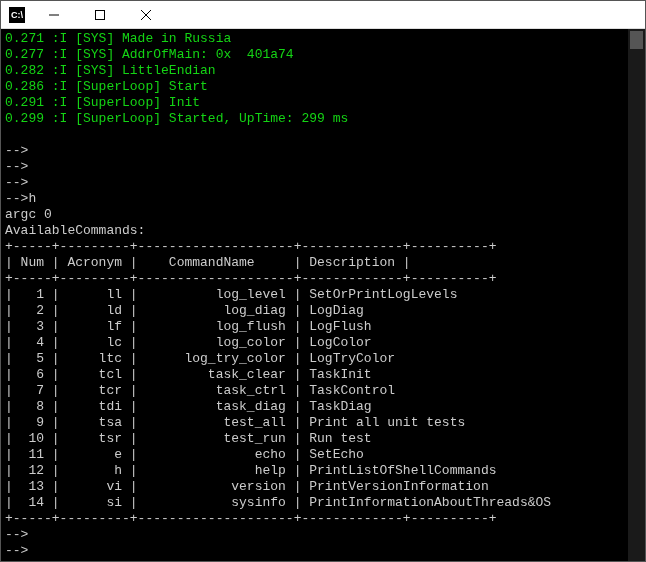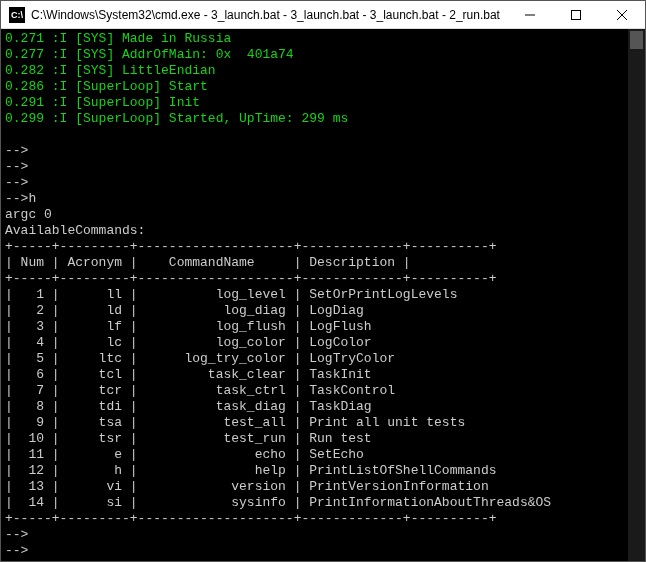--- a/index.html
+++ b/index.html
@@ -92,21 +92,20 @@
   }
   .g { color: #14d414; }
   .w { color: #ccc; }
 </style>
 </head>
 <body>
 
 <div class="window">
   <div class="titlebar">
     <span class="icon">C:\</span>
-    <span class="title">C:\Windows\System32\cmd.exe - 3_launch.bat - 3_launch.bat - 3_launch.bat - 2_run.bat</span>
     <div class="controls">
       <div class="ctrl">
         <svg width="10" height="10" viewBox="0 0 10 10">
             <line x1="0" y1="5" x2="10" y2="5" stroke="#000" stroke-width="1"></line>
           </svg>
       </div>
       <div class="ctrl">
         <svg width="10" height="10" viewBox="0 0 10 10">
             <rect x="0.5" y="0.5" width="9" height="9" fill="none" stroke="#000" stroke-width="1"></rect>
           </svg>

